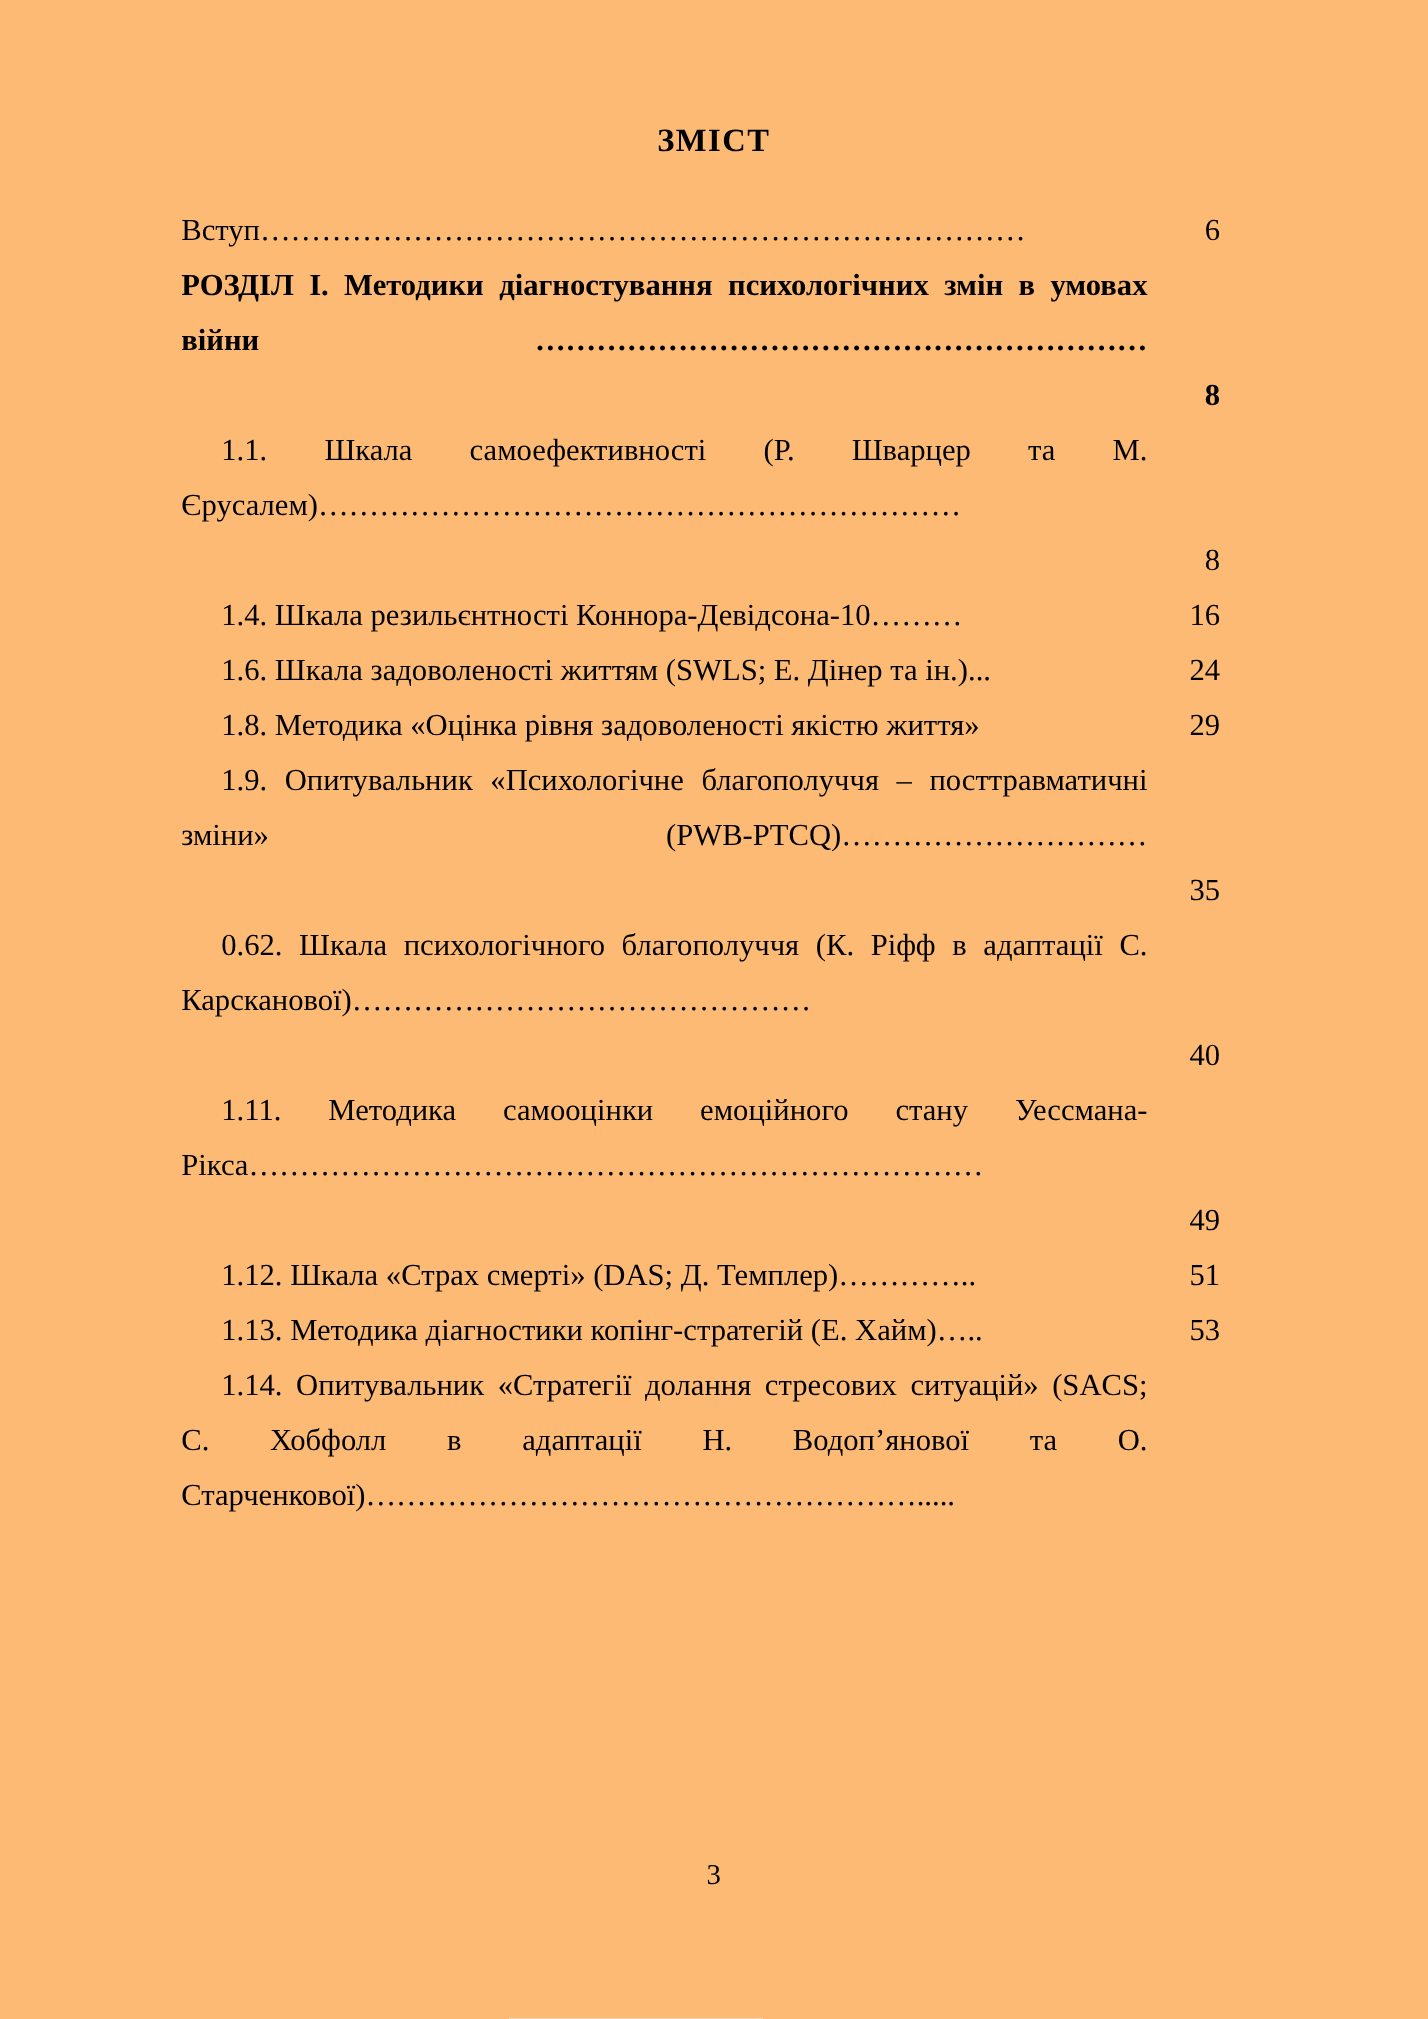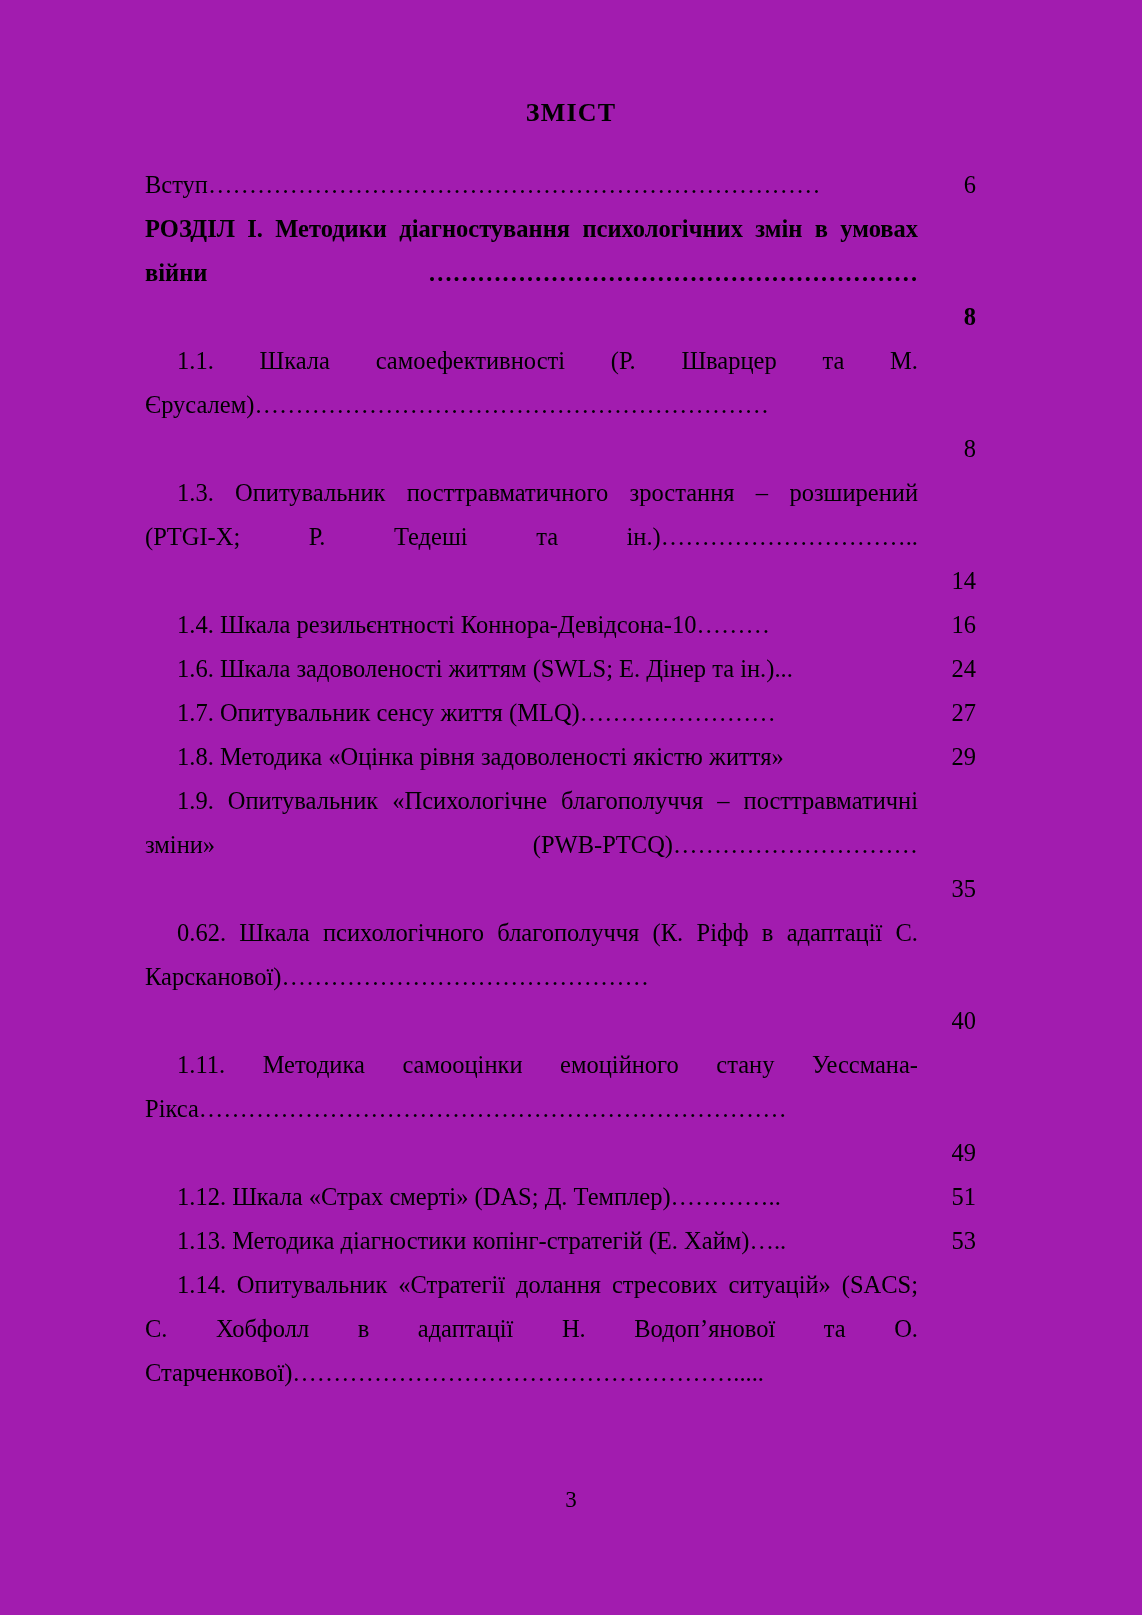--- a/index.html
+++ b/index.html
@@ -5,21 +5,21 @@
 <style>
   html, body {
     margin: 0;
     padding: 0;
     background: #ffffff;
   }
   .page {
     position: relative;
     width: 1142px;
     height: 1615px;
-    background: #a21caf;
+    background: #fdba74;
     margin: 0 auto;
     overflow: hidden;
     font-family: "Liberation Serif", "DejaVu Serif", serif;
     color: #000000;
   }
 
   
   .doc-title {
     position: absolute;
     top: 98px;
@@ -111,35 +111,27 @@
         <div class="entry-page">6</div>
       </div>
       <div class="toc-entry multiline">
         <div class="entry-text bold">РОЗДІЛ  I. Методики діагностування психологічних змін в умовах війни ……………………………………………………</div>
         <div class="entry-page bold">8</div>
       </div>
       <div class="toc-entry multiline">
         <div class="entry-text indent">1.1. Шкала самоефективності (Р. Шварцер та М. Єрусалем)………………………………………………………</div>
         <div class="entry-page">8</div>
       </div>
-      <div class="toc-entry multiline">
-        <div class="entry-text indent">1.3. Опитувальник посттравматичного зростання – розширений (PTGI-X; Р. Тедеші та ін.)…………………………..</div>
-        <div class="entry-page">14</div>
-      </div>
       <div class="toc-entry">
         <div class="entry-text indent nojustify-last">1.4. Шкала резильєнтності Коннора-Девідсона-10………</div>
         <div class="entry-page">16</div>
       </div>
       <div class="toc-entry">
         <div class="entry-text indent nojustify-last">1.6. Шкала задоволеності життям (SWLS; Е. Дінер та ін.)...</div>
         <div class="entry-page">24</div>
-      </div>
-      <div class="toc-entry">
-        <div class="entry-text indent nojustify-last">1.7. Опитувальник сенсу життя (MLQ)……………………</div>
-        <div class="entry-page">27</div>
       </div>
       <div class="toc-entry">
         <div class="entry-text indent nojustify-last">1.8. Методика «Оцінка рівня задоволеності якістю життя»</div>
         <div class="entry-page">29</div>
       </div>
       <div class="toc-entry multiline">
         <div class="entry-text indent">1.9. Опитувальник «Психологічне благополуччя – посттравматичні зміни» (PWB-PTCQ)…………………………</div>
         <div class="entry-page">35</div>
       </div>
       <div class="toc-entry multiline">

